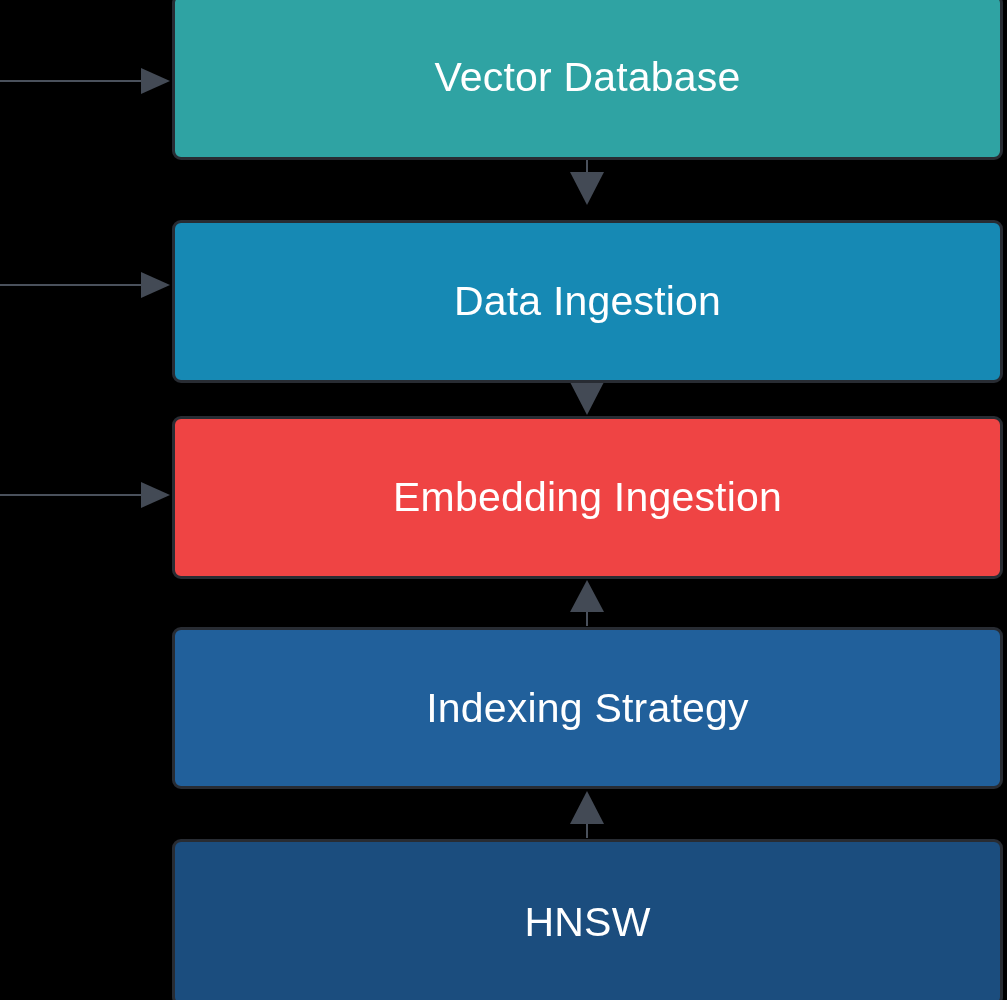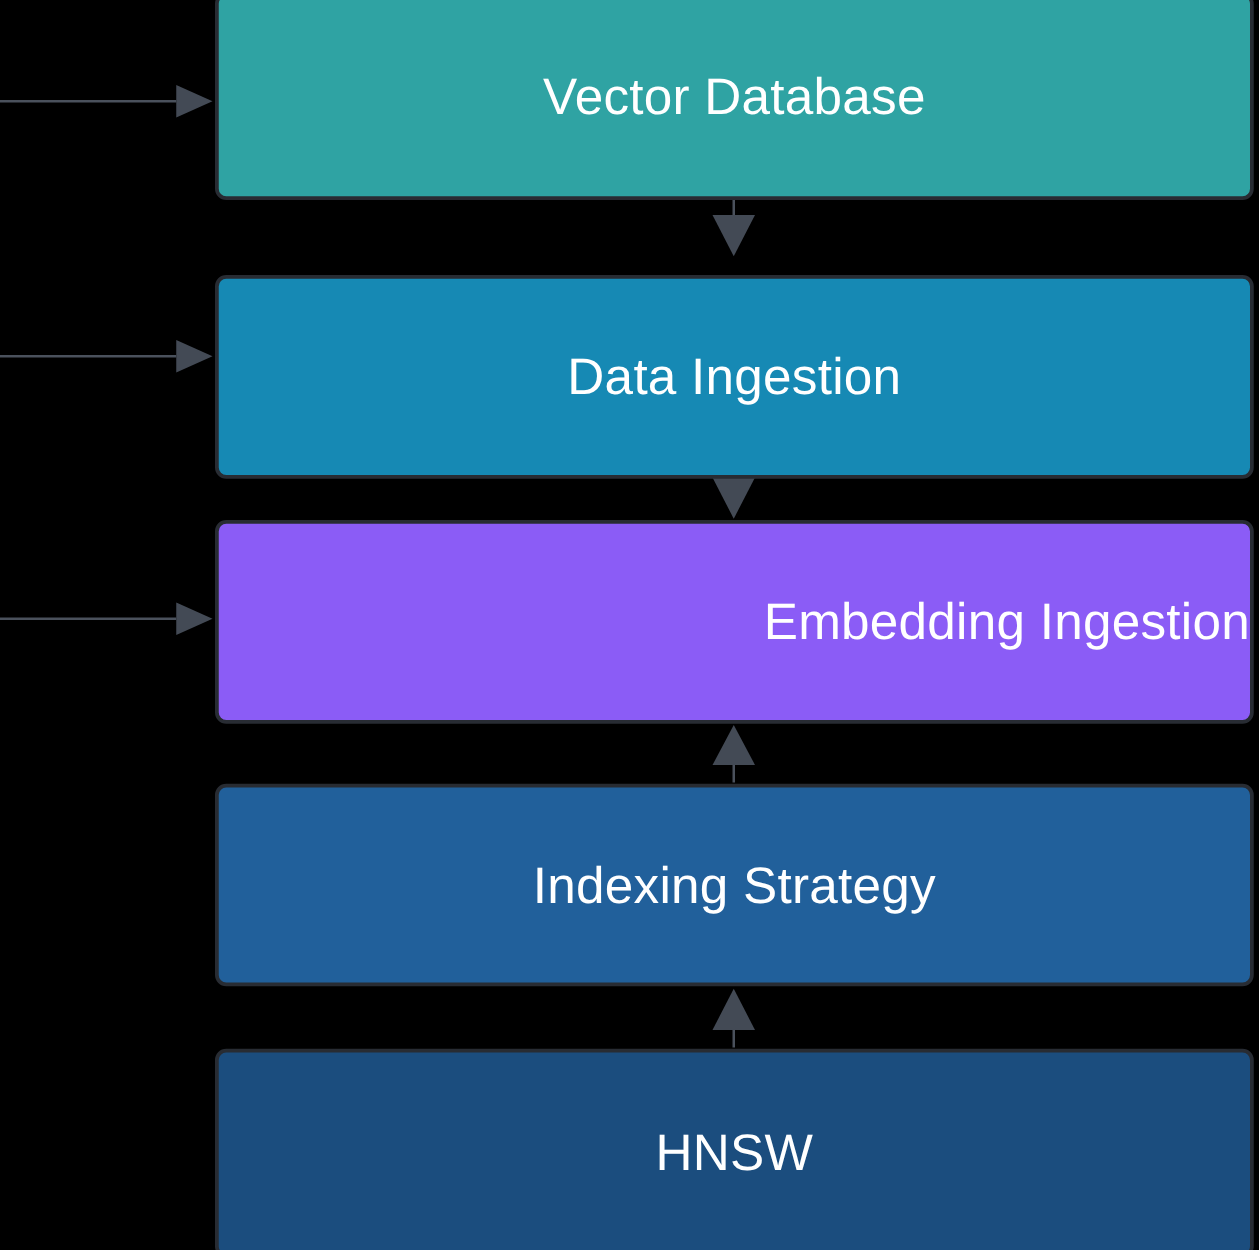--- a/index.html
+++ b/index.html
@@ -119,21 +119,21 @@
   </svg>
 
   <div class="node" id="node-vector-database" style="background: rgb(47, 163, 163);">
     <span class="node-label">Vector Database</span>
   </div>
 
   <div class="node" id="node-data-ingestion" style="background: rgb(22, 137, 180);">
     <span class="node-label">Data Ingestion</span>
   </div>
 
-  <div class="node" id="node-embedding-ingestion" style="background: #8b5cf6; justify-content: flex-end;">
+  <div class="node" id="node-embedding-ingestion" style="background: #ef4444;">
     <span class="node-label">Embedding Ingestion</span>
   </div>
 
   <div class="node" id="node-indexing-strategy" style="background: rgb(33, 96, 155);">
     <span class="node-label">Indexing Strategy</span>
   </div>
 
   <div class="node" id="node-hnsw" style="background: rgb(27, 77, 126);">
     <span class="node-label">HNSW</span>
   </div>

